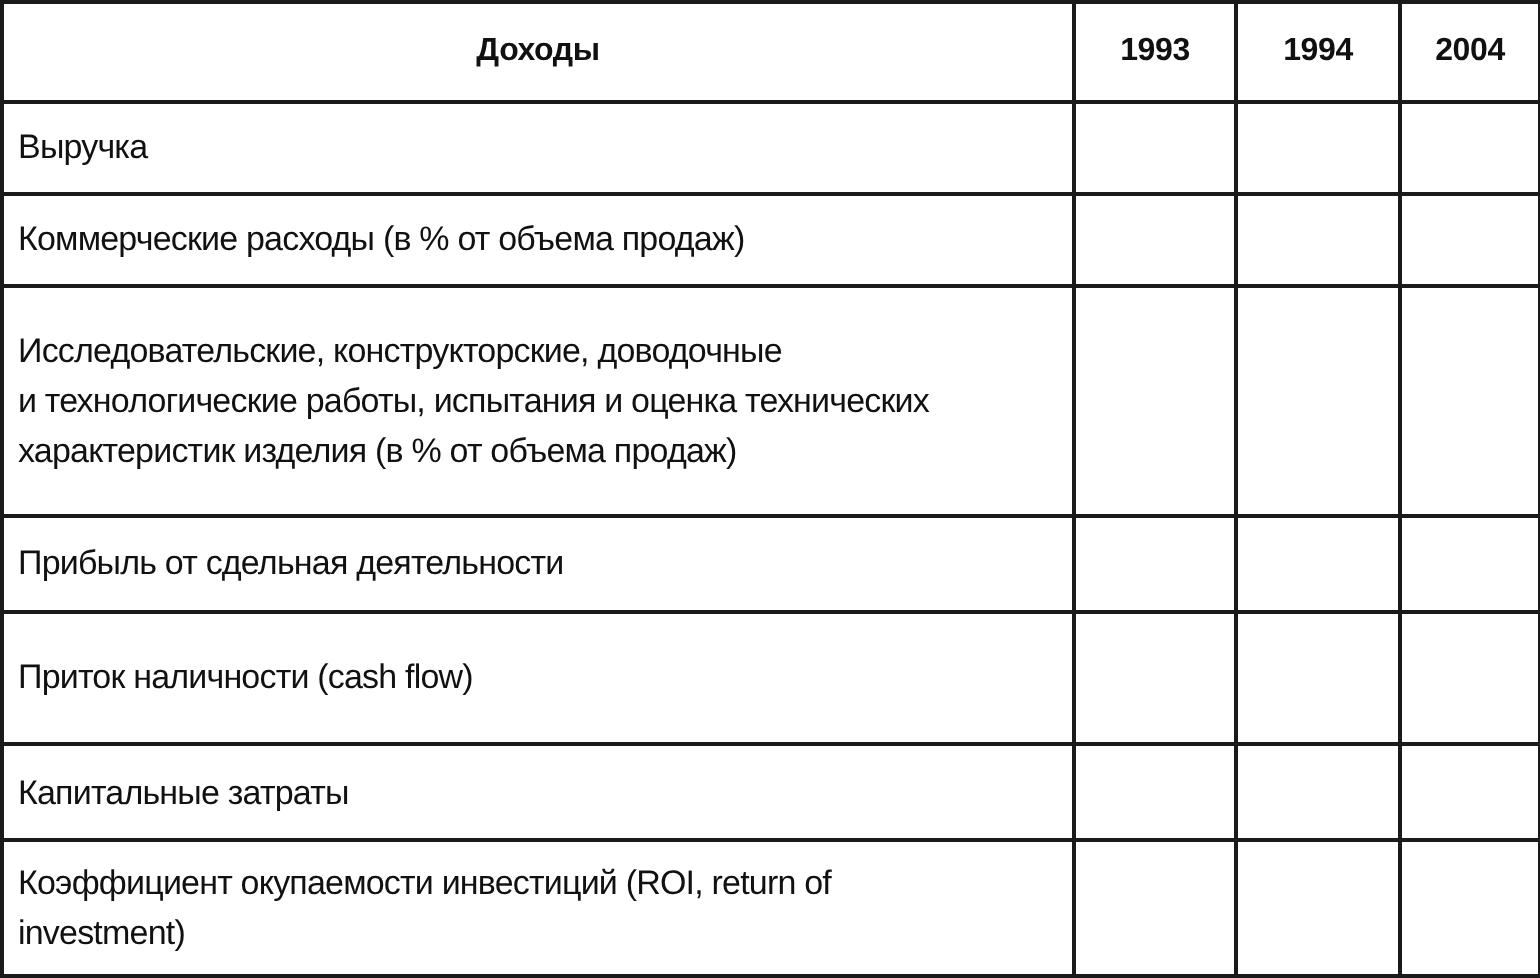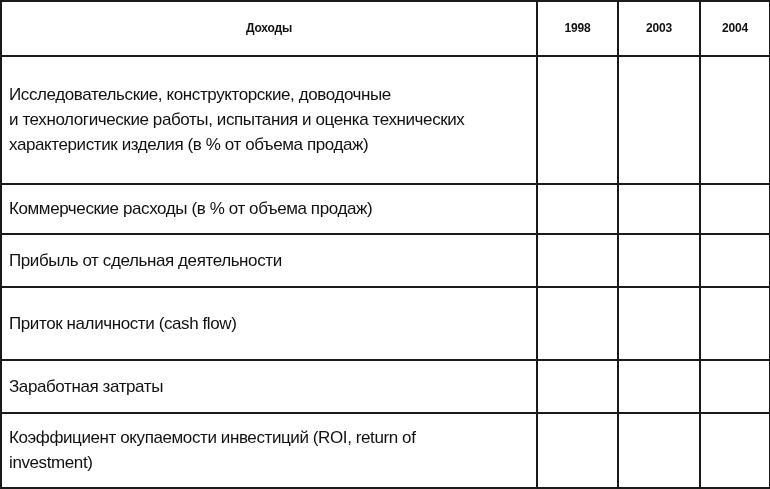--- a/index.html
+++ b/index.html
@@ -16,21 +16,21 @@
     .tbl td, .tbl th {
       border: 2px solid #1a1a1a;
       padding: 0 7px;
       vertical-align: middle;
       font-size: 17px;
       line-height: 25px;
       letter-spacing: -0.4px;
     }
     .tbl th {
       font-weight: bold;
-      font-size: 12px;
+      font-size: 16px;
       text-align: center;
       letter-spacing: -0.2px;
     }
     .tbl td.label { text-align: left; }
     .tbl td.val { text-align: center; }
     .sub { display: block; padding-left: 30px; }
     .line { display: block; }
   </style>
 </head>
 <body>
@@ -38,54 +38,60 @@
 <table class="tbl">
   <colgroup>
     <col style="width:536px">
     <col style="width:81px">
     <col style="width:82px">
     <col style="width:70px">
   </colgroup>
   <tbody>
       <tr style="height:38px">
     <th>Доходы</th>
-    <th>1998</th>
-    <th>2003</th>
+    <th>1993</th>
+    <th>1994</th>
     <th>2004</th>
+  </tr>
+  <tr style="height:35px">
+    <td class="label">Выручка</td>
+    <td class="val"></td>
+    <td class="val"></td>
+    <td class="val"></td>
+  </tr>
+  <tr style="height:35px">
+    <td class="label">Коммерческие расходы (в % от объема продаж)</td>
+    <td class="val"></td>
+    <td class="val"></td>
+    <td class="val"></td>
   </tr>
   <tr style="height:88px">
     <td class="label">
       <span class="line">Исследовательские, конструкторские, доводочные</span>
       <span class="line">и технологические работы, испытания и оценка технических</span>
       <span class="line">характеристик изделия (в % от объема продаж)</span>
     </td>
-    <td class="val"></td>
-    <td class="val"></td>
-    <td class="val"></td>
-  </tr>
-  <tr style="height:35px">
-    <td class="label">Коммерческие расходы (в % от объема продаж)</td>
     <td class="val"></td>
     <td class="val"></td>
     <td class="val"></td>
   </tr>
   <tr style="height:36px">
     <td class="label">Прибыль от сдельная деятельности</td>
     <td class="val"></td>
     <td class="val"></td>
     <td class="val"></td>
   </tr>
   <tr style="height:51px">
     <td class="label">Приток наличности (cash flow)</td>
     <td class="val"></td>
     <td class="val"></td>
     <td class="val"></td>
   </tr>
   <tr style="height:36px">
-    <td class="label">Заработная затраты</td>
+    <td class="label">Капитальные затраты</td>
     <td class="val"></td>
     <td class="val"></td>
     <td class="val"></td>
   </tr>
   <tr style="height:44px">
     <td class="label">
       <span class="line">Коэффициент окупаемости инвестиций (ROI, return of</span>
       <span class="line">investment)</span>
     </td>
     <td class="val"></td>

